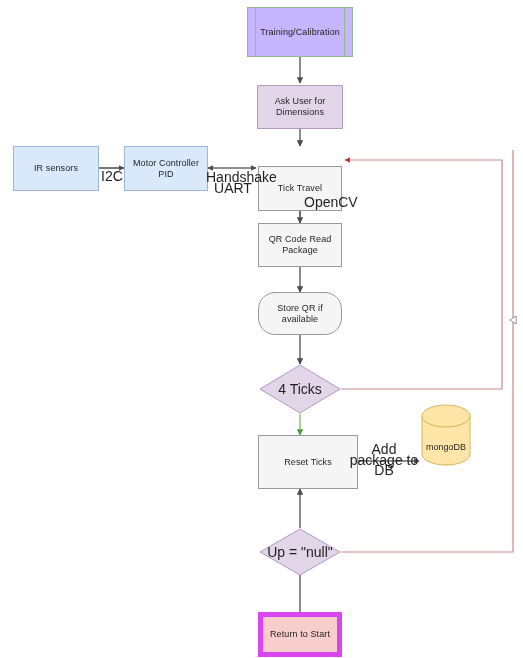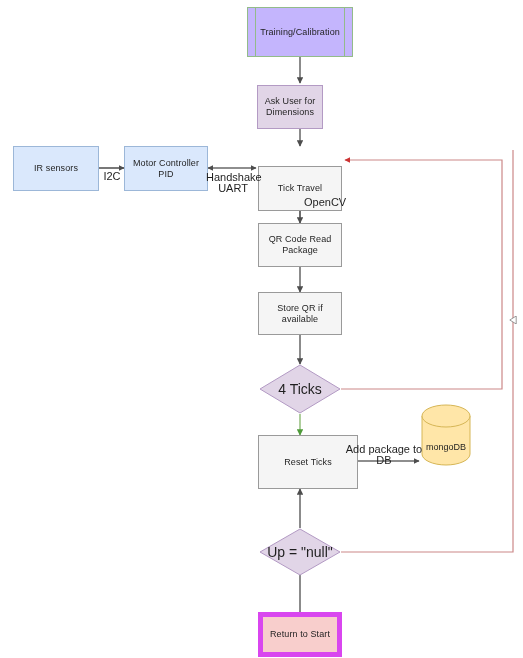--- a/index.html
+++ b/index.html
@@ -104,21 +104,21 @@
     width: 100%; height: 100%;
     display: flex;
     align-items: center;
     justify-content: center;
     font-size: 9px;
     color: #1f1f1f;
   }
 
   .edge-label {
     position: absolute;
-    font-size: 11px;
+    font-size: 14px;
     line-height: 10.5px;
     color: #1f1f1f;
     text-align: center;
     white-space: pre-line;
     z-index: 4;
     background: transparent;
   }
 </style>
 </head>
 <body>
@@ -168,21 +168,21 @@
     <path d="M 341 552 L 513 552 L 513 150" fill="none" stroke="#cc8888" stroke-width="1.2"></path>
     <path d="M 513 333 L 513 320" fill="none" stroke="none" marker-end="url(#arrow-hollow)"></path>
   </svg>
 
   <div class="node box-green" style="left:247px; top:7px; width:106px; height:50px;">
     <span class="bar-left"></span>
     <span class="bar-right"></span>
     <span class="node-label">Training/Calibration</span>
   </div>
 
-  <div class="node box-purple" style="left:257px; top:85px; width:66px; height:44px;">
+  <div class="node box-purple" style="left:257px; top:85px; width:86px; height:44px;">
     <span class="node-label">Ask User for
 Dimensions</span>
   </div>
 
   <div class="node box-blue" style="left:13px; top:146px; width:86px; height:45px;">
     <span class="node-label">IR sensors</span>
   </div>
 
   <div class="node box-blue" style="left:124px; top:146px; width:84px; height:45px;">
     <span class="node-label">Motor Controller PID</span>
@@ -190,21 +190,21 @@
 
   <div class="node box" style="left:258px; top:146px; width:84px; height:45px;margin-top:20px;">
     <span class="node-label">Tick Travel</span>
   </div>
 
   <div class="node box" style="left:258px; top:223px; width:84px; height:44px;">
     <span class="node-label">QR Code Read
 Package</span>
   </div>
 
-  <div class="node box" style="left:258px; top:292px; width:84px; height:43px;">
+  <div class="node box" style="left:258px; top:292px; width:84px; height:43px;border-radius:17px;">
     <span class="node-label">Store QR if available</span>
   </div>
 
   <div class="diamond" style="left:259px; top:364px; width:82px; height:50px;">
     <svg class="dia-shape" viewBox="0 0 82 50" xmlns="http://www.w3.org/2000/svg">
       <polygon points="41,1 81,25 41,49 1,25" fill="#e1d5e7" stroke="#b39ac4" stroke-width="1"></polygon>
     </svg>
     <span class="dia-text">4 Ticks</span>
   </div>
 

